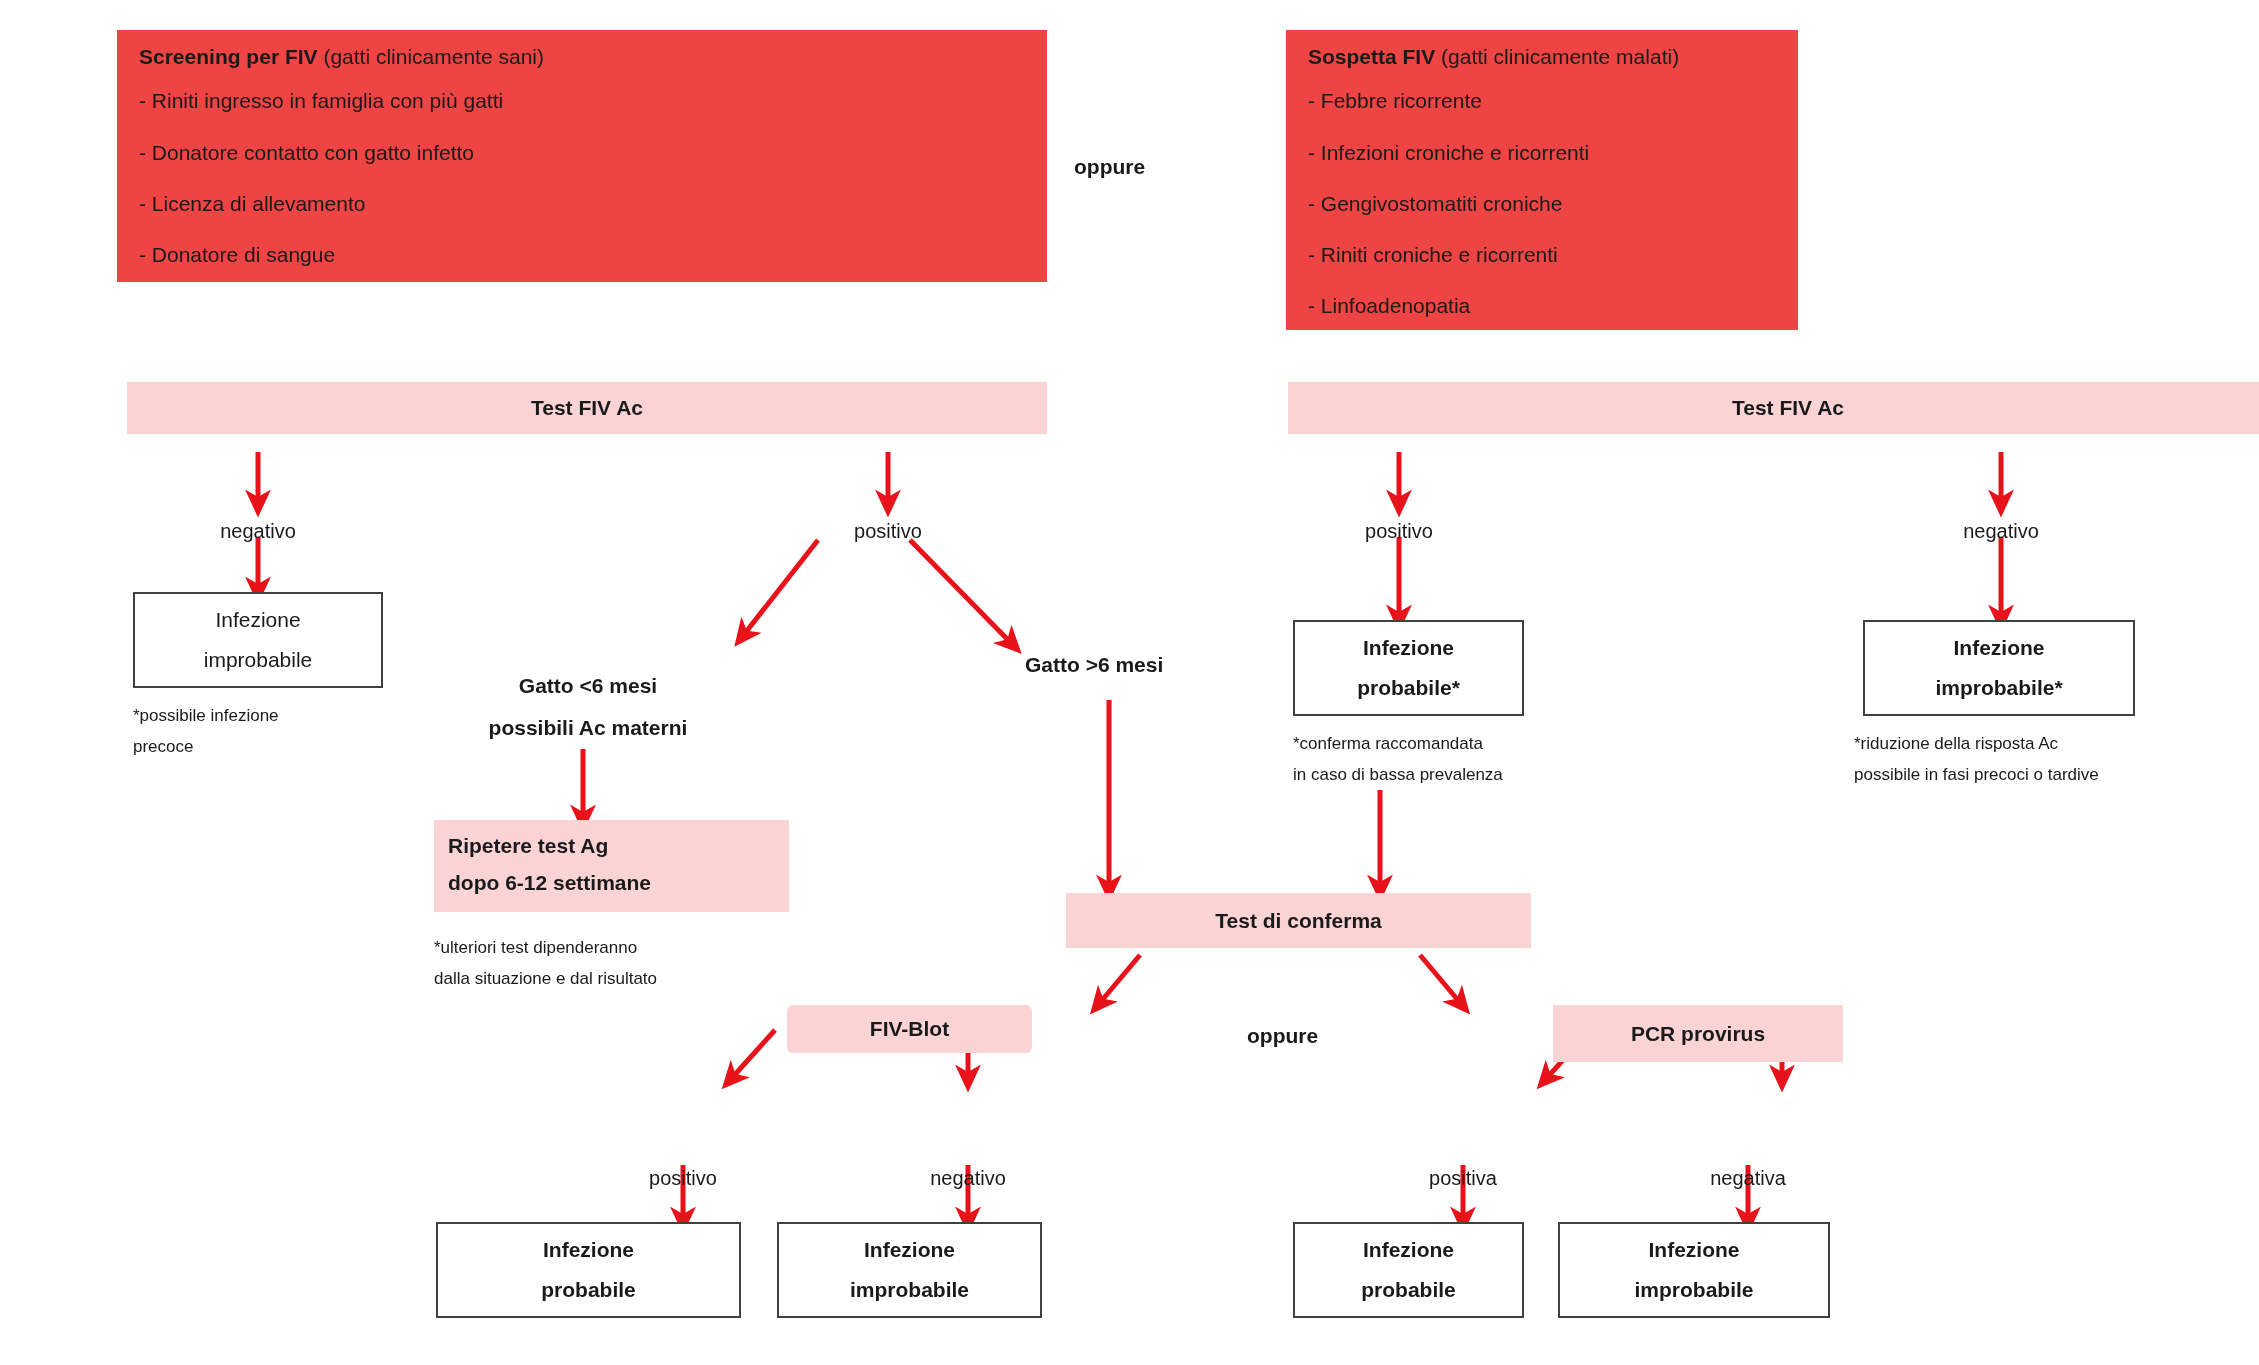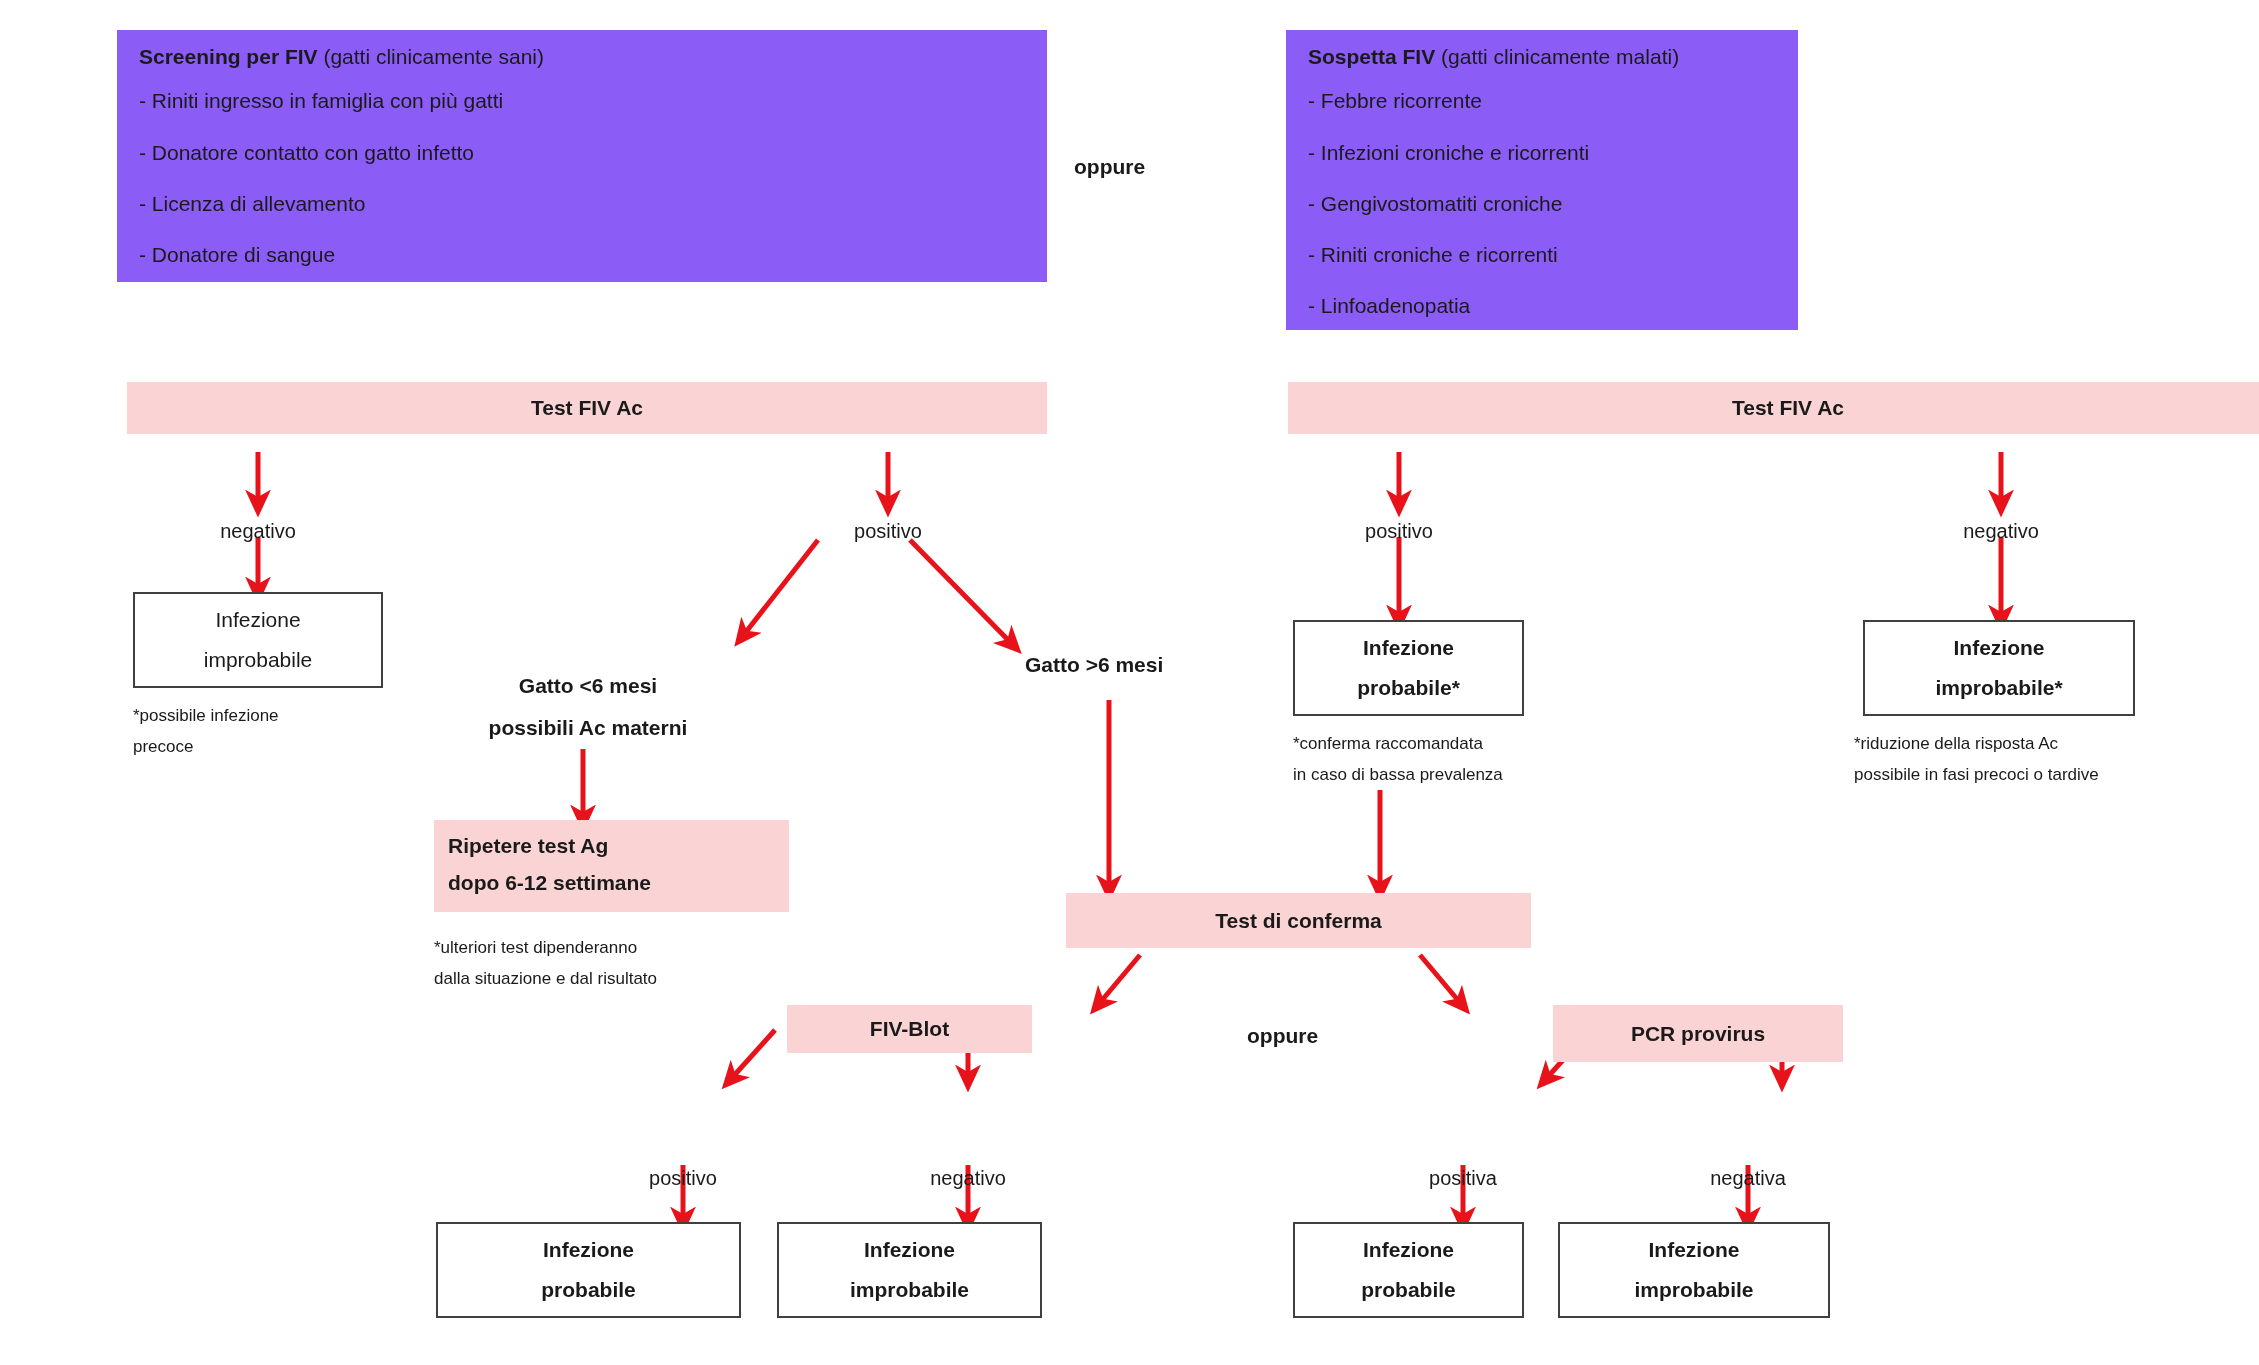--- a/index.html
+++ b/index.html
@@ -13,21 +13,21 @@
     height: 1365px;
     background: #ffffff;
     font-family: "Liberation Sans", sans-serif;
     color: #1a1a1a;
     overflow: hidden;
   }
   .abs { position: absolute; box-sizing: border-box; }
 
   
   .gray-panel {
-    background: #8b5cf6;
+    background: #ef4444;
     padding: 14px 22px 10px 22px;
   }
   .gray-title {
     font-size: 21px;
     line-height: 1.25;
     margin-bottom: 18px;
     white-space: nowrap;
   }
   .gray-title b { font-weight: bold; }
   .gray-item {
@@ -224,21 +224,21 @@
 
   <div class="abs note" style="left:1854px; top:728px;">
     <div>*riduzione della risposta Ac</div>
     <div>possibile in fasi precoci o tardive</div>
   </div>
 
   <div class="abs pink-bar" style="left:1066px; top:893px; width:465px; height:55px;">Test di conferma</div>
 
   <div class="abs label bold" style="left:1247px; top:1024px;">oppure</div>
 
-  <div class="abs pink-bar" style="left:787px; top:1005px; width:245px; height:48px;">FIV-Blot</div>
+  <div class="abs pink-bar" style="left:787px; top:1005px; width:245px; height:48px;border-radius:6px;">FIV-Blot</div>
 
   <div class="abs pink-bar" style="left:1553px; top:1005px; width:290px; height:57px;">PCR provirus</div>
 
   <div class="abs label center" style="left:623px; top:1152px; width:120px;">positivo</div>
 
   <div class="abs label center" style="left:908px; top:1152px; width:120px;">negativo</div>
 
   <div class="abs label center" style="left:1403px; top:1152px; width:120px;">positiva</div>
 
   <div class="abs label center" style="left:1688px; top:1152px; width:120px;">negativa</div>

